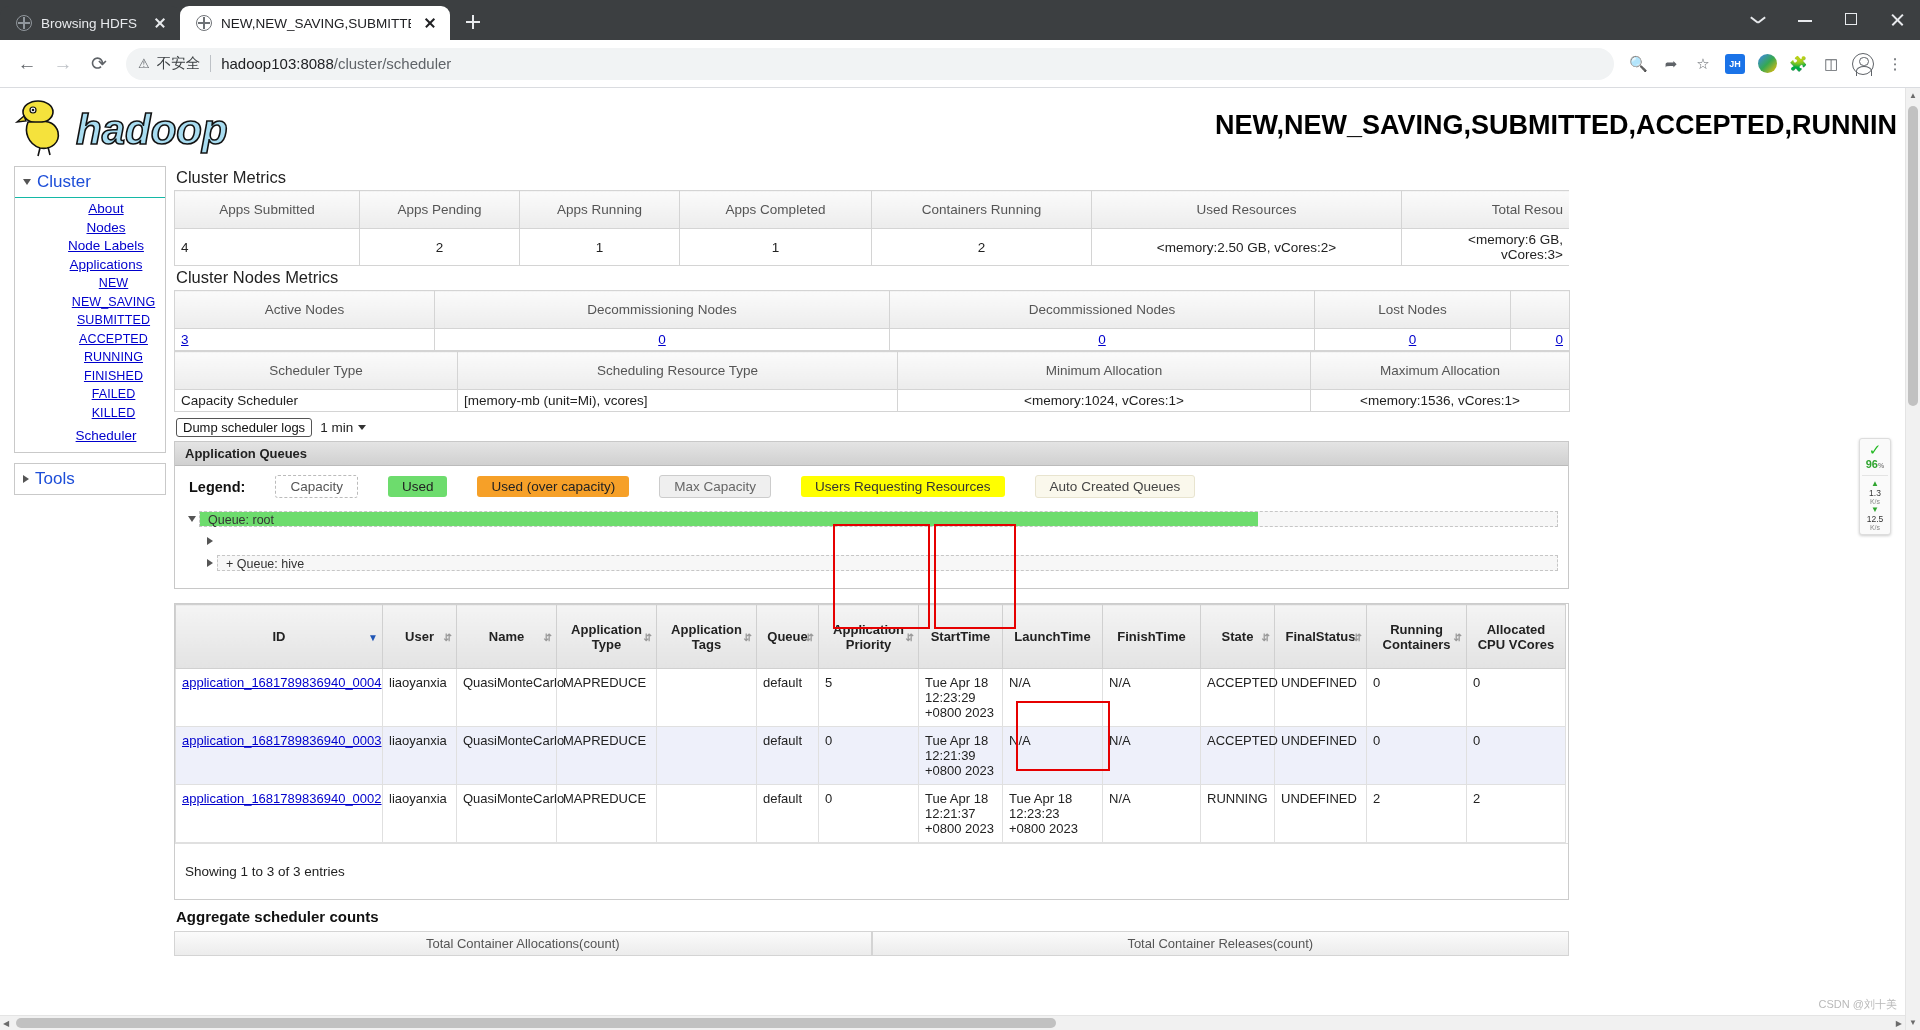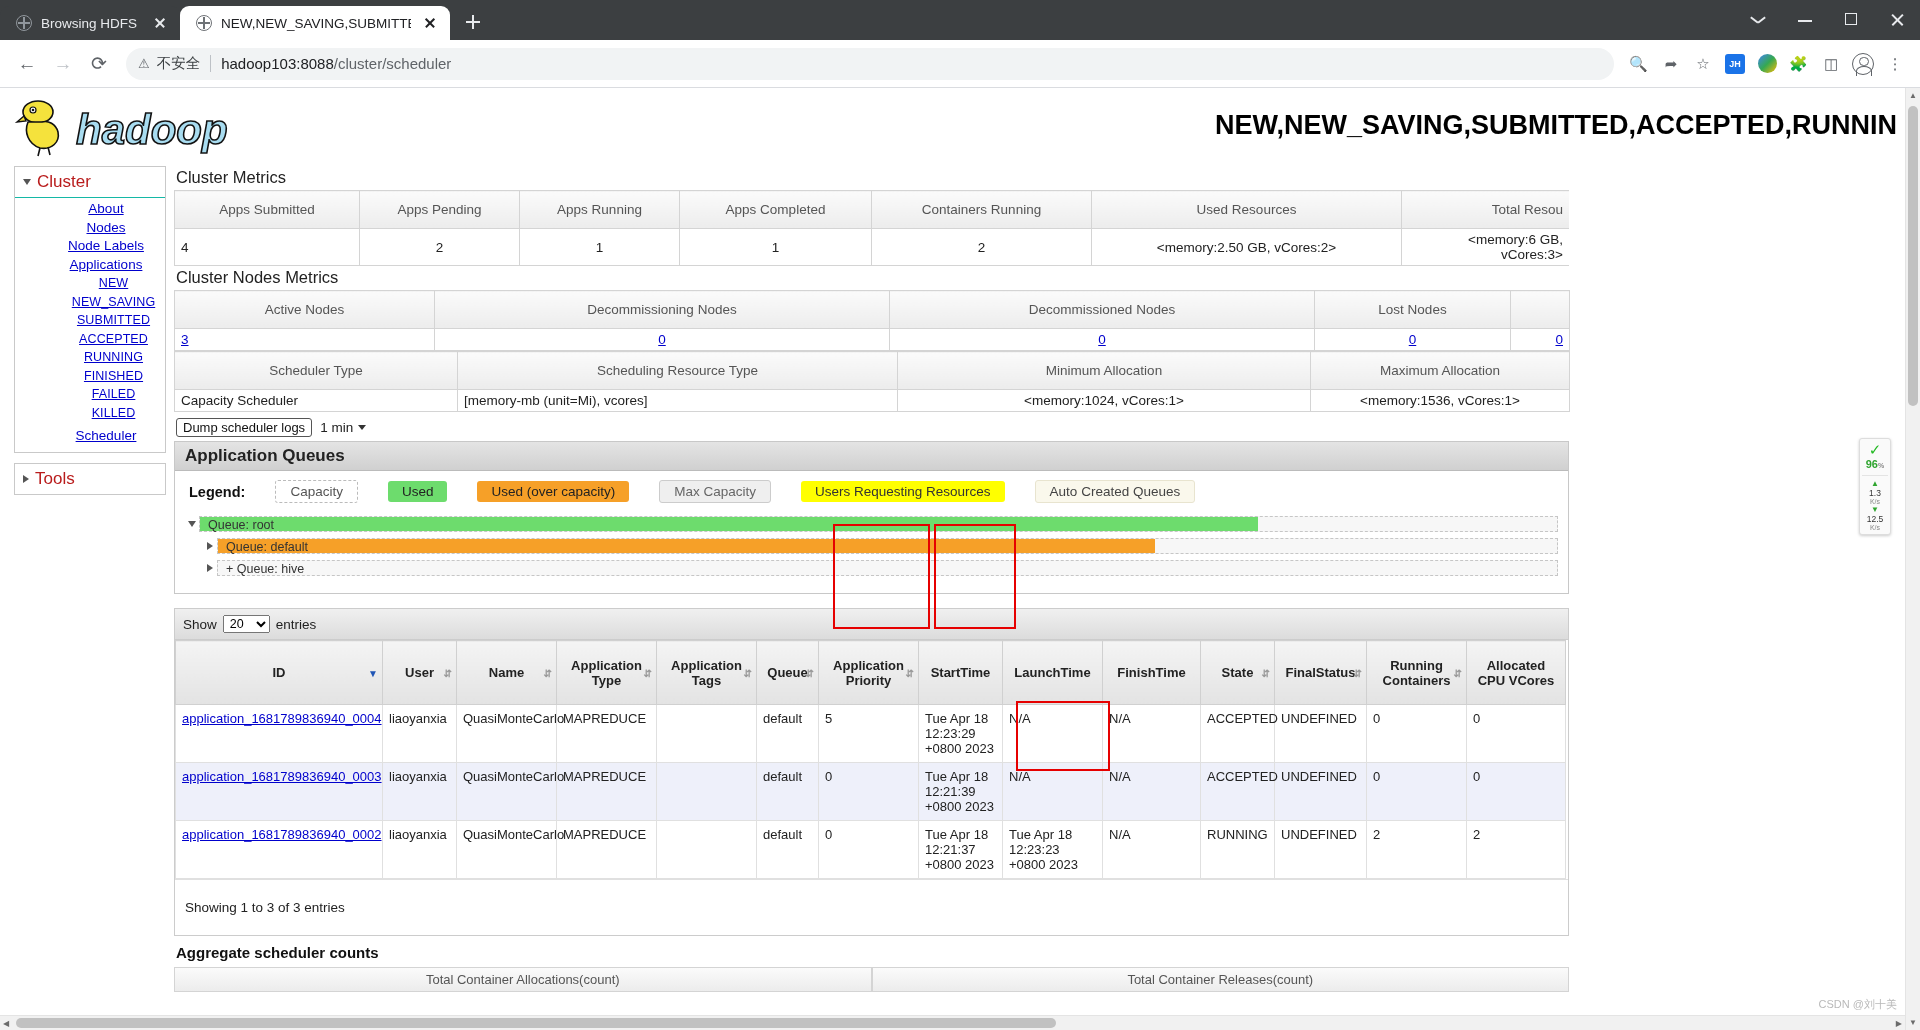--- a/index.html
+++ b/index.html
@@ -124,21 +124,21 @@
     font-size: 27px; font-weight: bold; color:#000; white-space:nowrap;
     text-align:right; padding-right: 8px; letter-spacing:0px;
   }
 
   .body-row { display:flex; align-items:flex-start; }
 
   
   .sidebar { width: 152px; margin-left:14px; flex:none; }
   .side-block { border:1px solid #c9c9c9; background:#fff; margin-bottom: 10px; }
   .side-head {
-    padding: 5px 8px; font-size: 17px; color:#b91c1c; display:flex; align-items:center; gap:6px;
+    padding: 5px 8px; font-size: 17px; color:#1d4ed8; display:flex; align-items:center; gap:6px;
     background:#fff; cursor:pointer;
   }
   .caret-down { width:0;height:0;border-left:4.5px solid transparent;border-right:4.5px solid transparent;border-top:6px solid #555; }
   .caret-right { width:0;height:0;border-top:4.5px solid transparent;border-bottom:4.5px solid transparent;border-left:6px solid #555; }
   .side-list { padding: 2px 0 6px 0; border-top:1px solid #14b8a6;text-align:center; }
   .side-link {
     display:block; font-size: 13.5px; color:#0000cc; text-decoration: underline;
     padding: 1px 0 1px 32px; line-height: 16.5px; cursor:pointer; white-space:nowrap;
   }
   .side-link.sub { padding-left: 47px; font-size: 12.5px; letter-spacing:.1px; }
@@ -167,21 +167,21 @@
     border:1px solid #555; background:#fff; font-size:13px; padding:1px 6px;
     border-radius:3px; cursor:pointer; color:#111; font-family:"Liberation Sans",sans-serif;
   }
   .sel-inline { font-size:13.5px; color:#222; display:flex; align-items:center; gap:5px; cursor:pointer; }
   .sel-arrow { width:0;height:0;border-left:4px solid transparent;border-right:4px solid transparent;border-top:5px solid #333; }
 
   
   .aq-panel { width:1395px; border:1px solid #c8c8c8; margin-top:2px; background:#fff; }
   .aq-head {
     background: linear-gradient(to bottom,#e4e4e4 0%,#d0d0d0 100%);
-    border-bottom:1px solid #bbb; padding:4px 10px; font-size:17px; font-weight:bold; color:#222;
+    border-bottom:1px solid #bbb; padding:4px 10px; font-size:13px; font-weight:bold; color:#222;
   }
   .legend-row { display:flex; align-items:center; gap:30px; padding:9px 14px 10px 14px; }
   .legend-label { font-weight:bold; font-size:14.5px; color:#111; }
   .lg {
     font-size:13.5px; padding:3px 14px; border-radius:3px; white-space:nowrap; color:#333;
   }
   .lg-capacity { border:1px dashed #bbb; background:#fff; color:#555; }
   .lg-used { background:#6ddc6d; color:#222; }
   .lg-over { background:#f6a028; color:#222; }
   .lg-max { background:#efefef; border:1px solid #ccc; color:#666; }
@@ -481,47 +481,34 @@
                     </span>
                   <span class="qbar">
                     <span class="qfill green" style="width:78%"></span>
                     <span class="qlabel">Queue: root</span>
                   </span>
                 </div>
                 <div class="qrow" style="padding-left:18px">
                   <span class="q-caret">
                       <span class="caret-right"></span>
                     </span>
-                  <span class="qbar">
-                    <span class="qfill orange" style="width:70%"></span>
-                    <span class="qlabel">Queue: default</span>
-                  </span>
                 </div>
                 <div class="qrow" style="padding-left:18px">
                   <span class="q-caret">
                       <span class="caret-right"></span>
                     </span>
                   <span class="qbar">
                     <span class="qfill grey" style="width:0%"></span>
                     <span class="qlabel">+&nbsp;<span>Queue: hive</span></span>
                   </span>
                 </div>
               </div>
             </div>
 
             <div class="apps-wrap">
-              <div class="apps-toolbar">
-                <span>Show</span>
-                <select class="show-sel">
-                  <option>20</option>
-                  <option>50</option>
-                  <option>100</option>
-                </select>
-                <span>entries</span>
-              </div>
 
               <table class="apps">
                 <colgroup>
                   <col style="width:207px">
                     <col style="width:74px">
                     <col style="width:100px">
                     <col style="width:100px">
                   <col style="width:100px">
                     <col style="width:62px">
                     <col style="width:100px">

